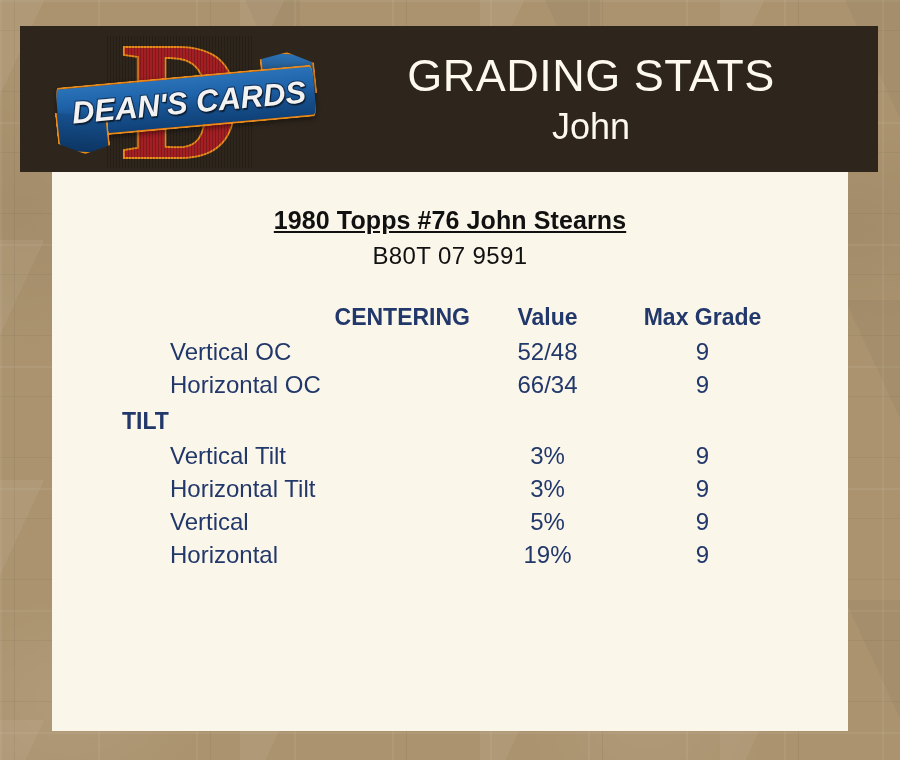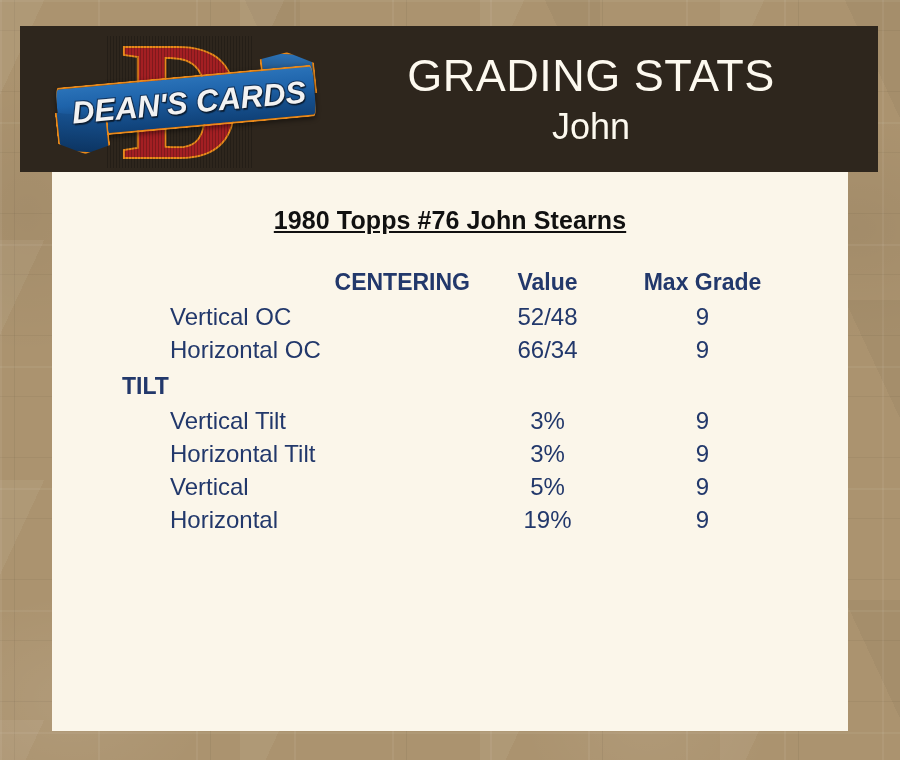--- a/index.html
+++ b/index.html
@@ -253,20 +253,21 @@
     <div id="header-title-block">
       <div id="grading-title">GRADING STATS</div>
       <div id="grading-subtitle">John</div>
     </div>
 
   </div>
 
   <div id="content-panel">
 
     <div id="card-title">1980 Topps #76 John Stearns</div>
+    <div id="card-id">B80T 07 9591</div>
 
     <table id="stats-table">
       <colgroup>
         <col class="c-label">
           <col class="c-value">
           <col class="c-grade">
       </colgroup>
       <thead>
         <tr>
           <th class="h-section">CENTERING</th>

